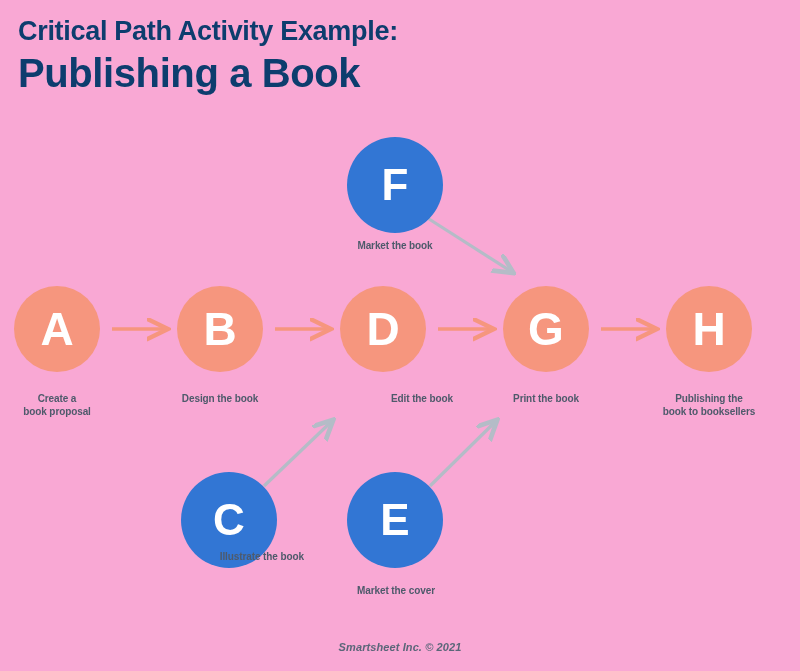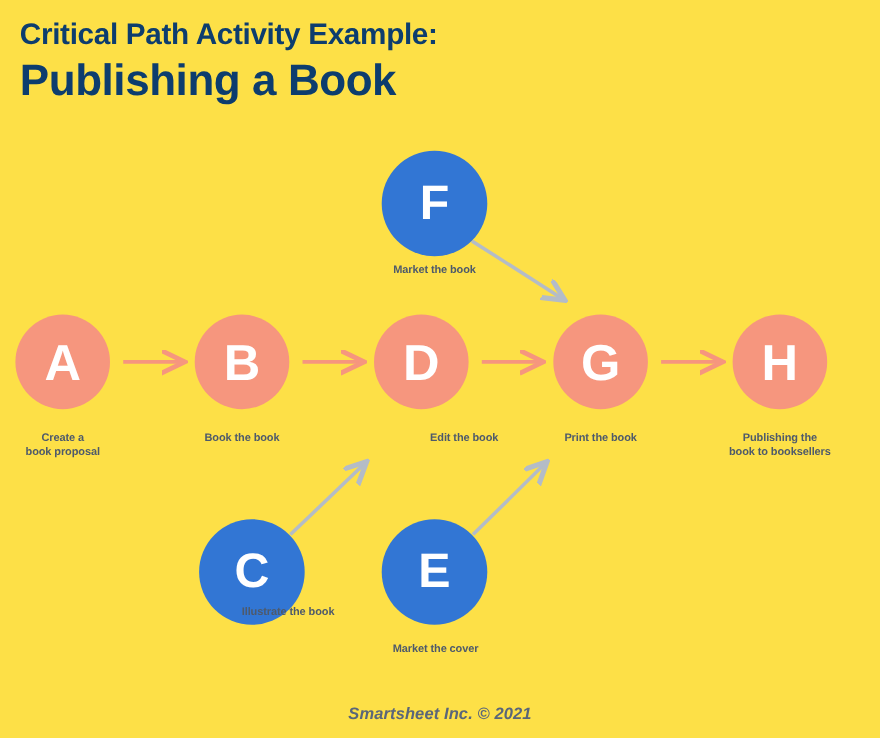--- a/index.html
+++ b/index.html
@@ -10,21 +10,21 @@
     width: 800px;
     height: 671px;
     background: #ffffff;
     font-family: "Liberation Sans", sans-serif;
     overflow: hidden;
   }
   #diagram-root {
     position: relative;
     width: 800px;
     height: 671px;
-    background: #fde047;
+    background: #f9a8d4;
   }
 
   
   .title-block {
     position: absolute;
     left: 18px;
     top: 16px;
     width: 620px;
   }
   .title-line1 {
@@ -83,21 +83,21 @@
     letter-spacing: -0.1px;
   }
 
   
   .footer-credit {
     position: absolute;
     left: 0;
     top: 641px;
     width: 800px;
     text-align: center;
-    font-size: 15px;
+    font-size: 11px;
     font-style: italic;
     font-weight: 600;
     color: #5a6679;
     letter-spacing: 0.1px;
   }
 </style>
 </head>
 <body>
 
 <div id="diagram-root">
@@ -132,21 +132,21 @@
   </div>
   <div class="node-label" style="left:-13px; top:393px; width:140px; text-align:center;">
     <div>Create a</div>
     <div>book proposal</div>
   </div>
 
   <div class="node critical" style="left:177px; top:286px; width:86px; height:86px; background:#f6967e;">
     <span class="node-letter">B</span>
   </div>
   <div class="node-label" style="left:150px; top:393px; width:140px; text-align:center;">
-    <div>Book the book</div>
+    <div>Design the book</div>
   </div>
 
   <div class="node critical" style="left:340px; top:286px; width:86px; height:86px; background:#f6967e;">
     <span class="node-letter">D</span>
   </div>
   <div class="node-label" style="left:313px; top:393px; width:140px; text-align:right;">
     <div>Edit the book</div>
   </div>
 
   <div class="node critical" style="left:503px; top:286px; width:86px; height:86px; background:#f6967e;">

